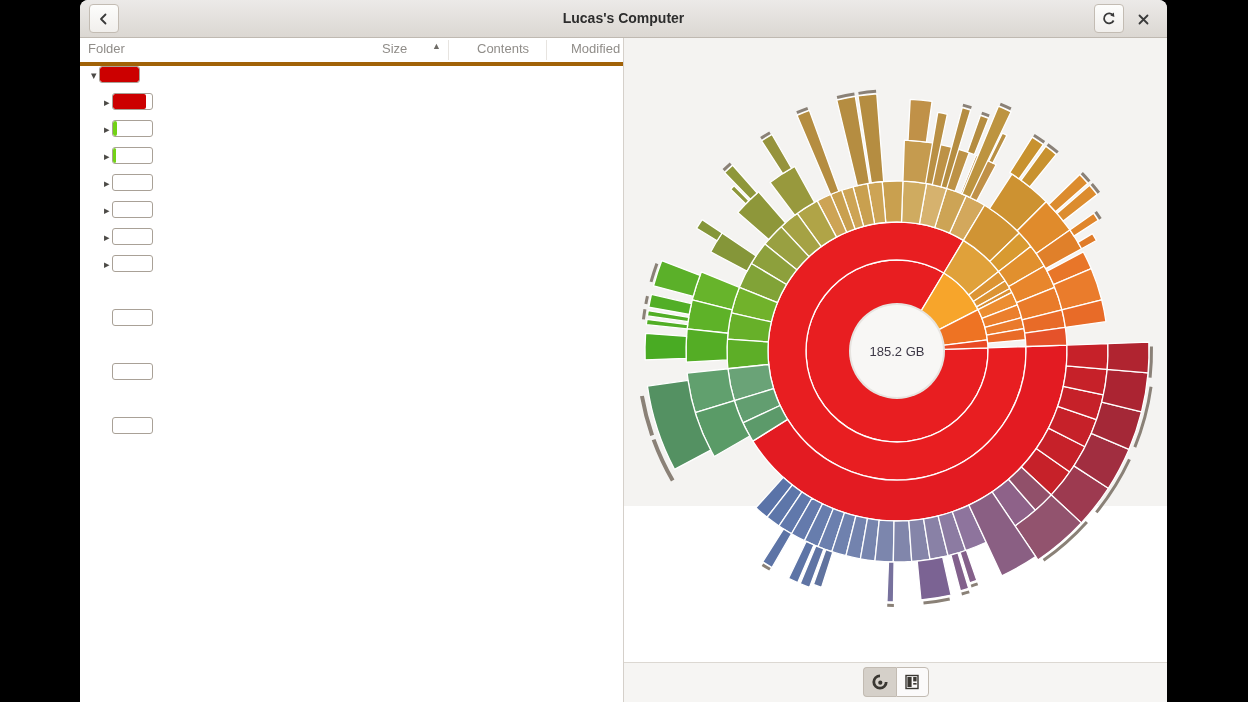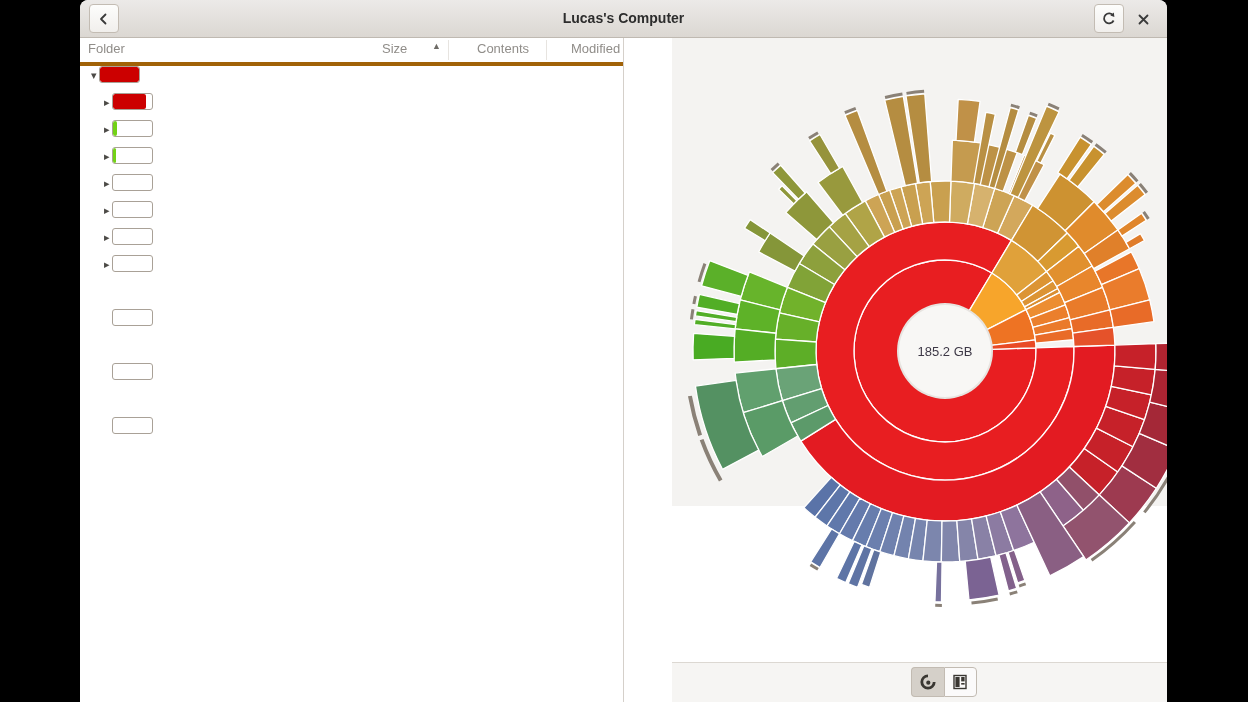--- a/index.html
+++ b/index.html
@@ -16,21 +16,21 @@
   #back-btn{left:9px;}
   #refresh-btn{right:43px;}
   #close-btn{position:absolute;top:7px;right:12px;width:24px;height:24px;border:none;background:transparent;
     display:flex;align-items:center;justify-content:center;}
   #title-label{position:absolute;left:0;right:0;top:0;height:37px;line-height:37px;text-align:center;
     font-weight:bold;font-size:14px;color:#2d2d2d;}
   
   #content{position:absolute;left:0;top:38px;width:100%;height:664px;}
   #tree-panel{position:absolute;left:0;top:0;width:543px;height:664px;background:#fff;}
   #divider{position:absolute;left:543px;top:0;width:1px;height:664px;background:#d5d0ca;}
-  #chart-panel{position:absolute;left:544px;top:0;width:543px;height:468px;background:#f4f3f1;margin-left:48px;}
+  #chart-panel{position:absolute;left:544px;top:0;width:543px;height:468px;background:#f4f3f1;}
   
   #tree-header{position:absolute;left:0;top:0;width:543px;height:24px;background:#fff;
     border-bottom:4px solid #a16207;font-size:13px;color:#908d89;}
   #tree-header span{position:absolute;top:3px;}
   #h-folder{left:8px;}
   #h-size{left:302px;}
   #h-sort{left:352px;font-size:9px;color:#6e6b66;top:5px;}
   #h-contents{left:397px;}
   #h-modified{left:491px;}
   .h-sep{position:absolute;top:2px;width:1px;height:20px;background:#e7e4e0;}

